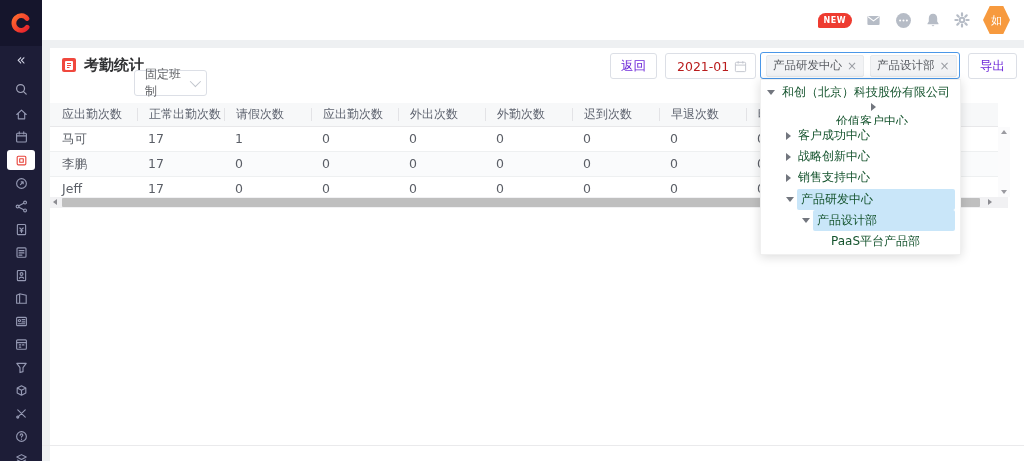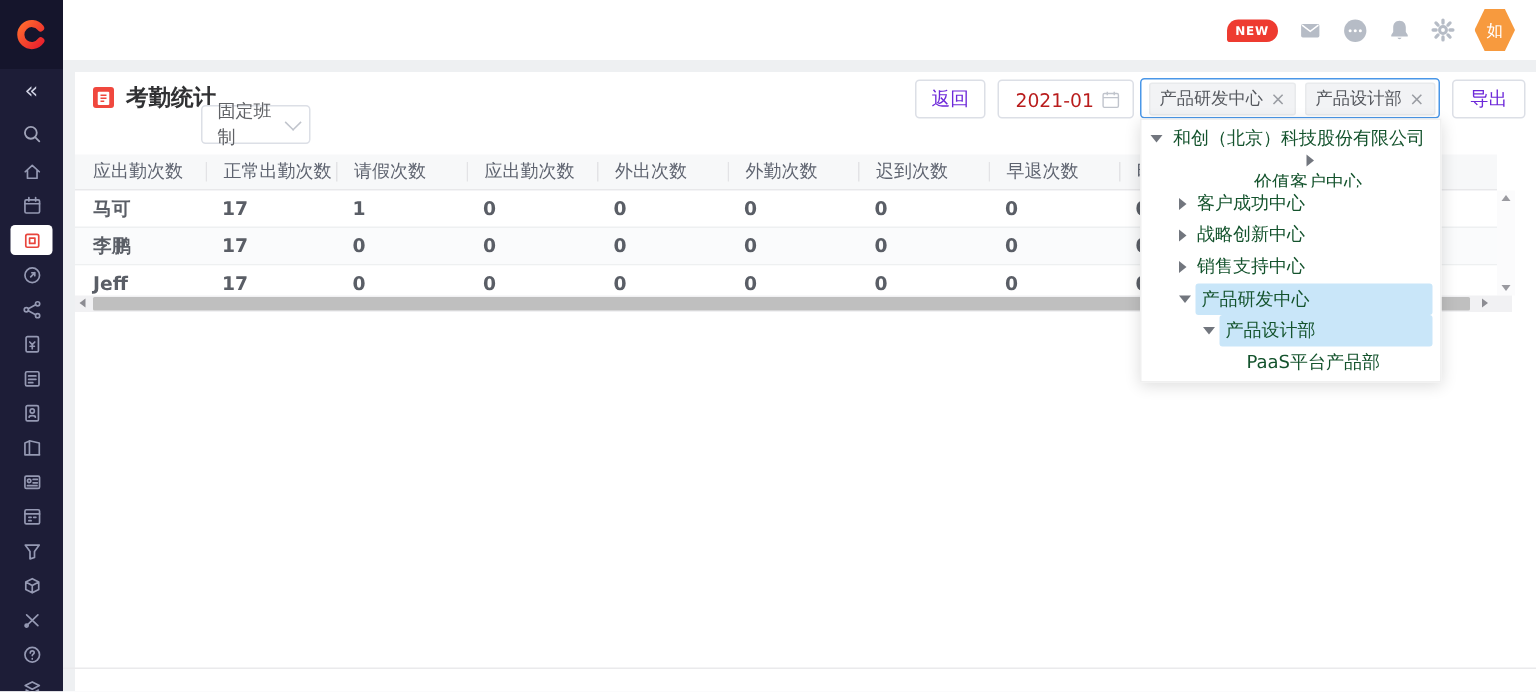--- a/index.html
+++ b/index.html
@@ -61,21 +61,21 @@
   .thead{position:absolute;left:0;top:55px;width:948px;height:24px;background:#f7f8f9;
          border-bottom:1px solid #e8e8ea;display:flex;overflow:hidden;box-sizing:border-box;}
   .th{flex:0 0 87px;box-sizing:border-box;padding-left:12px;font-size:12px;color:#5f6470;
       line-height:23px;white-space:nowrap;position:relative;overflow:hidden;}
   .th.first{flex:0 0 86px;}
   .th + .th::before{content:'';position:absolute;left:0;top:5px;width:1px;height:13px;background:#e3e3e6;}
   .tbody{position:absolute;left:0;top:79px;width:948px;height:71px;overflow:hidden;}
   .tr{display:flex;height:24px;border-bottom:1px solid #eef0f1;background:#fff;cursor:pointer;}
   .tr:nth-child(2){background:#fafbfc;}
   .td{flex:0 0 87px;box-sizing:border-box;padding-left:12px;font-size:12.5px;color:#5a5e66;
-      line-height:23px;white-space:nowrap;overflow:hidden;font-weight:bold;}
+      line-height:23px;white-space:nowrap;overflow:hidden;}
   .td.first{flex:0 0 86px;}
   
   .vscroll{position:absolute;left:948px;top:79px;width:12px;height:70px;background:#fbfbfc;}
   .tri-u{position:absolute;left:3px;top:3px;width:0;height:0;border-left:3.5px solid transparent;
          border-right:3.5px solid transparent;border-bottom:4.5px solid #9a9aa0;}
   .tri-d{position:absolute;left:3px;bottom:3px;width:0;height:0;border-left:3.5px solid transparent;
          border-right:3.5px solid transparent;border-top:4.5px solid #9a9aa0;}
   .hscroll{position:absolute;left:0;top:149px;width:958px;height:11px;background:#f1f1f3;}
   .tri-l{position:absolute;left:3px;top:2px;width:0;height:0;border-top:3.5px solid transparent;
          border-bottom:3.5px solid transparent;border-right:4.5px solid #8c8c92;}

